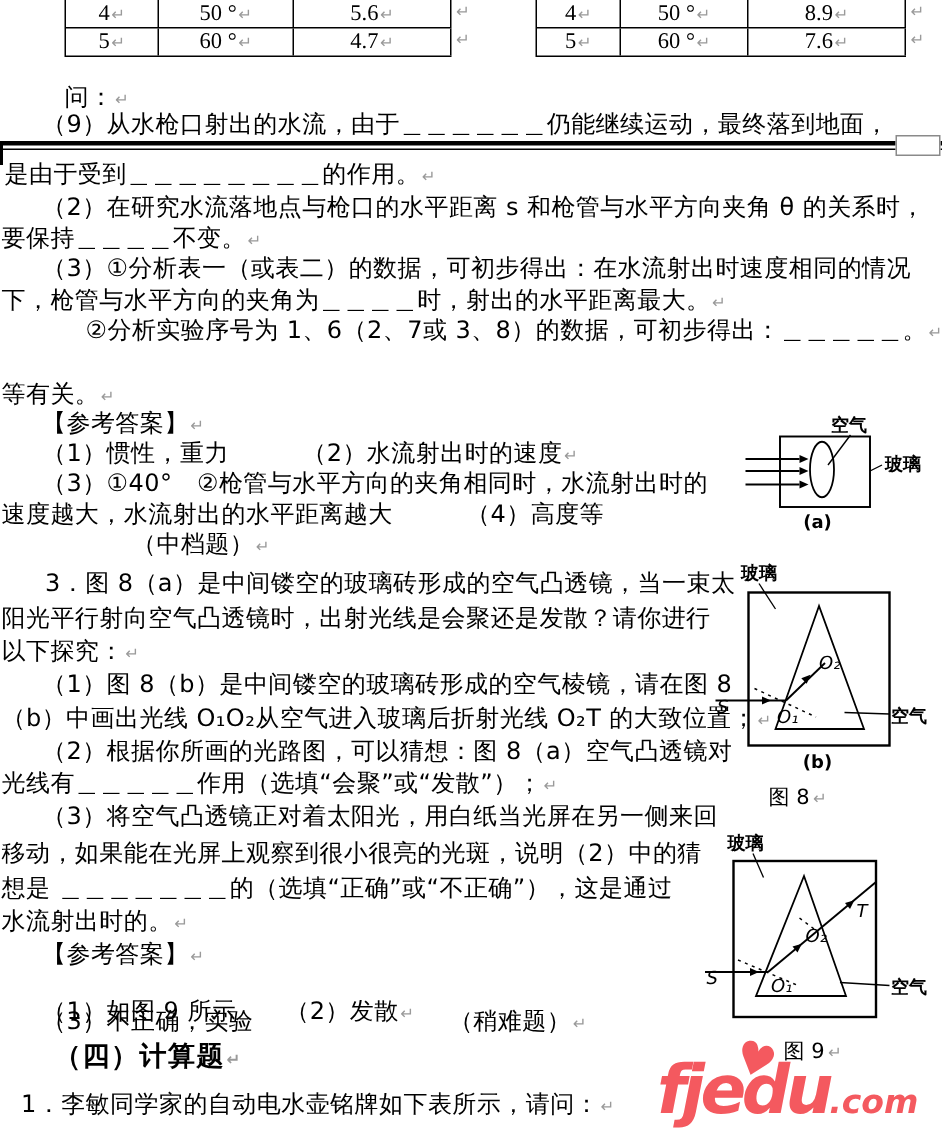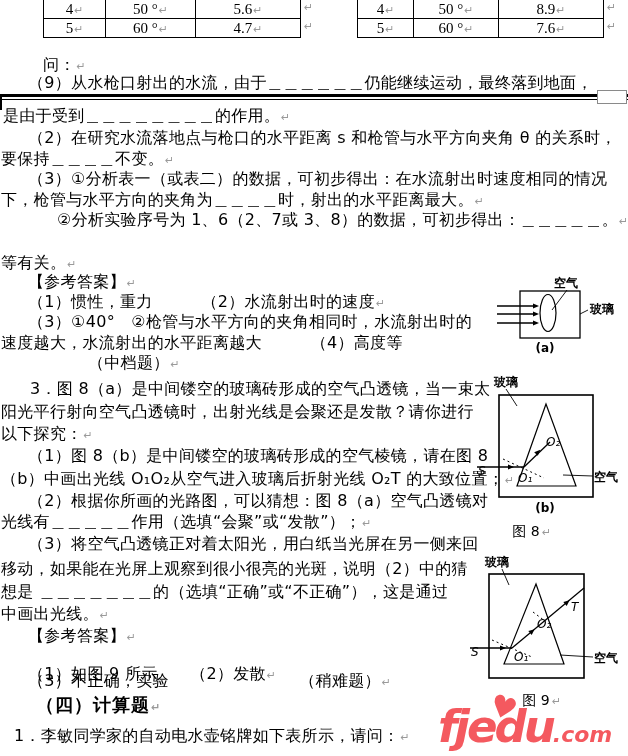--- a/index.html
+++ b/index.html
@@ -96,21 +96,21 @@
   <div class="ln" style="left:30px;top:379px"><span class="txt">3．图 8（a）是中间镂空的玻璃砖形成的空气凸透镜，当一束太</span></div>
   <div class="ln" style="left:1px;top:402px"><span class="txt">阳光平行射向空气凸透镜时，出射光线是会聚还是发散？请你进行</span></div>
   <div class="ln" style="left:1px;top:424px"><span class="txt">以下探究：</span><span class="pc">↵</span></div>
   <div class="ln" style="left:28px;top:446px"><span class="txt">（1）图 8（b）是中间镂空的玻璃砖形成的空气棱镜，请在图 8</span></div>
   <div class="ln" style="left:1px;top:469px"><span class="txt">（b）中画出光线 O₁O₂从空气进入玻璃后折射光线 O₂T 的大致位置；</span><span class="pc">↵</span></div>
   <div class="ln" style="left:28px;top:491px"><span class="txt">（2）根据你所画的光路图，可以猜想：图 8（a）空气凸透镜对</span></div>
   <div class="ln" style="left:1px;top:512px"><span class="txt">光线有＿＿＿＿＿作用（选填“会聚”或“发散”）；</span><span class="pc">↵</span></div>
   <div class="ln" style="left:28px;top:534px"><span class="txt">（3）将空气凸透镜正对着太阳光，用白纸当光屏在另一侧来回</span></div>
   <div class="ln" style="left:1px;top:559px"><span class="txt">移动，如果能在光屏上观察到很小很亮的光斑，说明（2）中的猜</span></div>
   <div class="ln" style="left:1px;top:582px"><span class="txt">想是 ＿＿＿＿＿＿＿的（选填“正确”或“不正确”），这是通过</span></div>
-  <div class="ln" style="left:1px;top:604px"><span class="txt">中画出光线。</span><span class="pc">↵</span></div>
+  <div class="ln" style="left:1px;top:604px"><span class="txt">水流射出时的。</span><span class="pc">↵</span></div>
   <div class="ln" style="left:28px;top:626px"><span class="txt">【参考答案】</span><span class="pc">↵</span></div>
   <div class="ln" style="left:28px;top:664px"><span class="txt">（1）如图 9 所示　　（2）发散</span><span class="pc">↵</span></div>
   <div class="ln" style="left:28px;top:671px"><span class="txt">（3）不正确，实验　　　　　　　　（稍难题）</span><span class="pc">↵</span></div>
   <div class="ln bold" style="left:36px;top:695px"><span class="txt">（四）计算题</span><span class="pc">↵</span></div>
   <div class="ln" style="left:14px;top:726px"><span class="txt">1．李敏同学家的自动电水壶铭牌如下表所示，请问：</span><span class="pc">↵</span></div>
 
   <svg class="fig" style="left:470px;top:272px" width="158" height="84" viewBox="0 0 158 84">
     <rect x="50" y="19" width="60" height="47" fill="none" stroke="#000" stroke-width="1.3"></rect>
     <ellipse cx="78" cy="41" rx="8" ry="18.5" fill="none" stroke="#000" stroke-width="1.2"></ellipse>
     <g>

